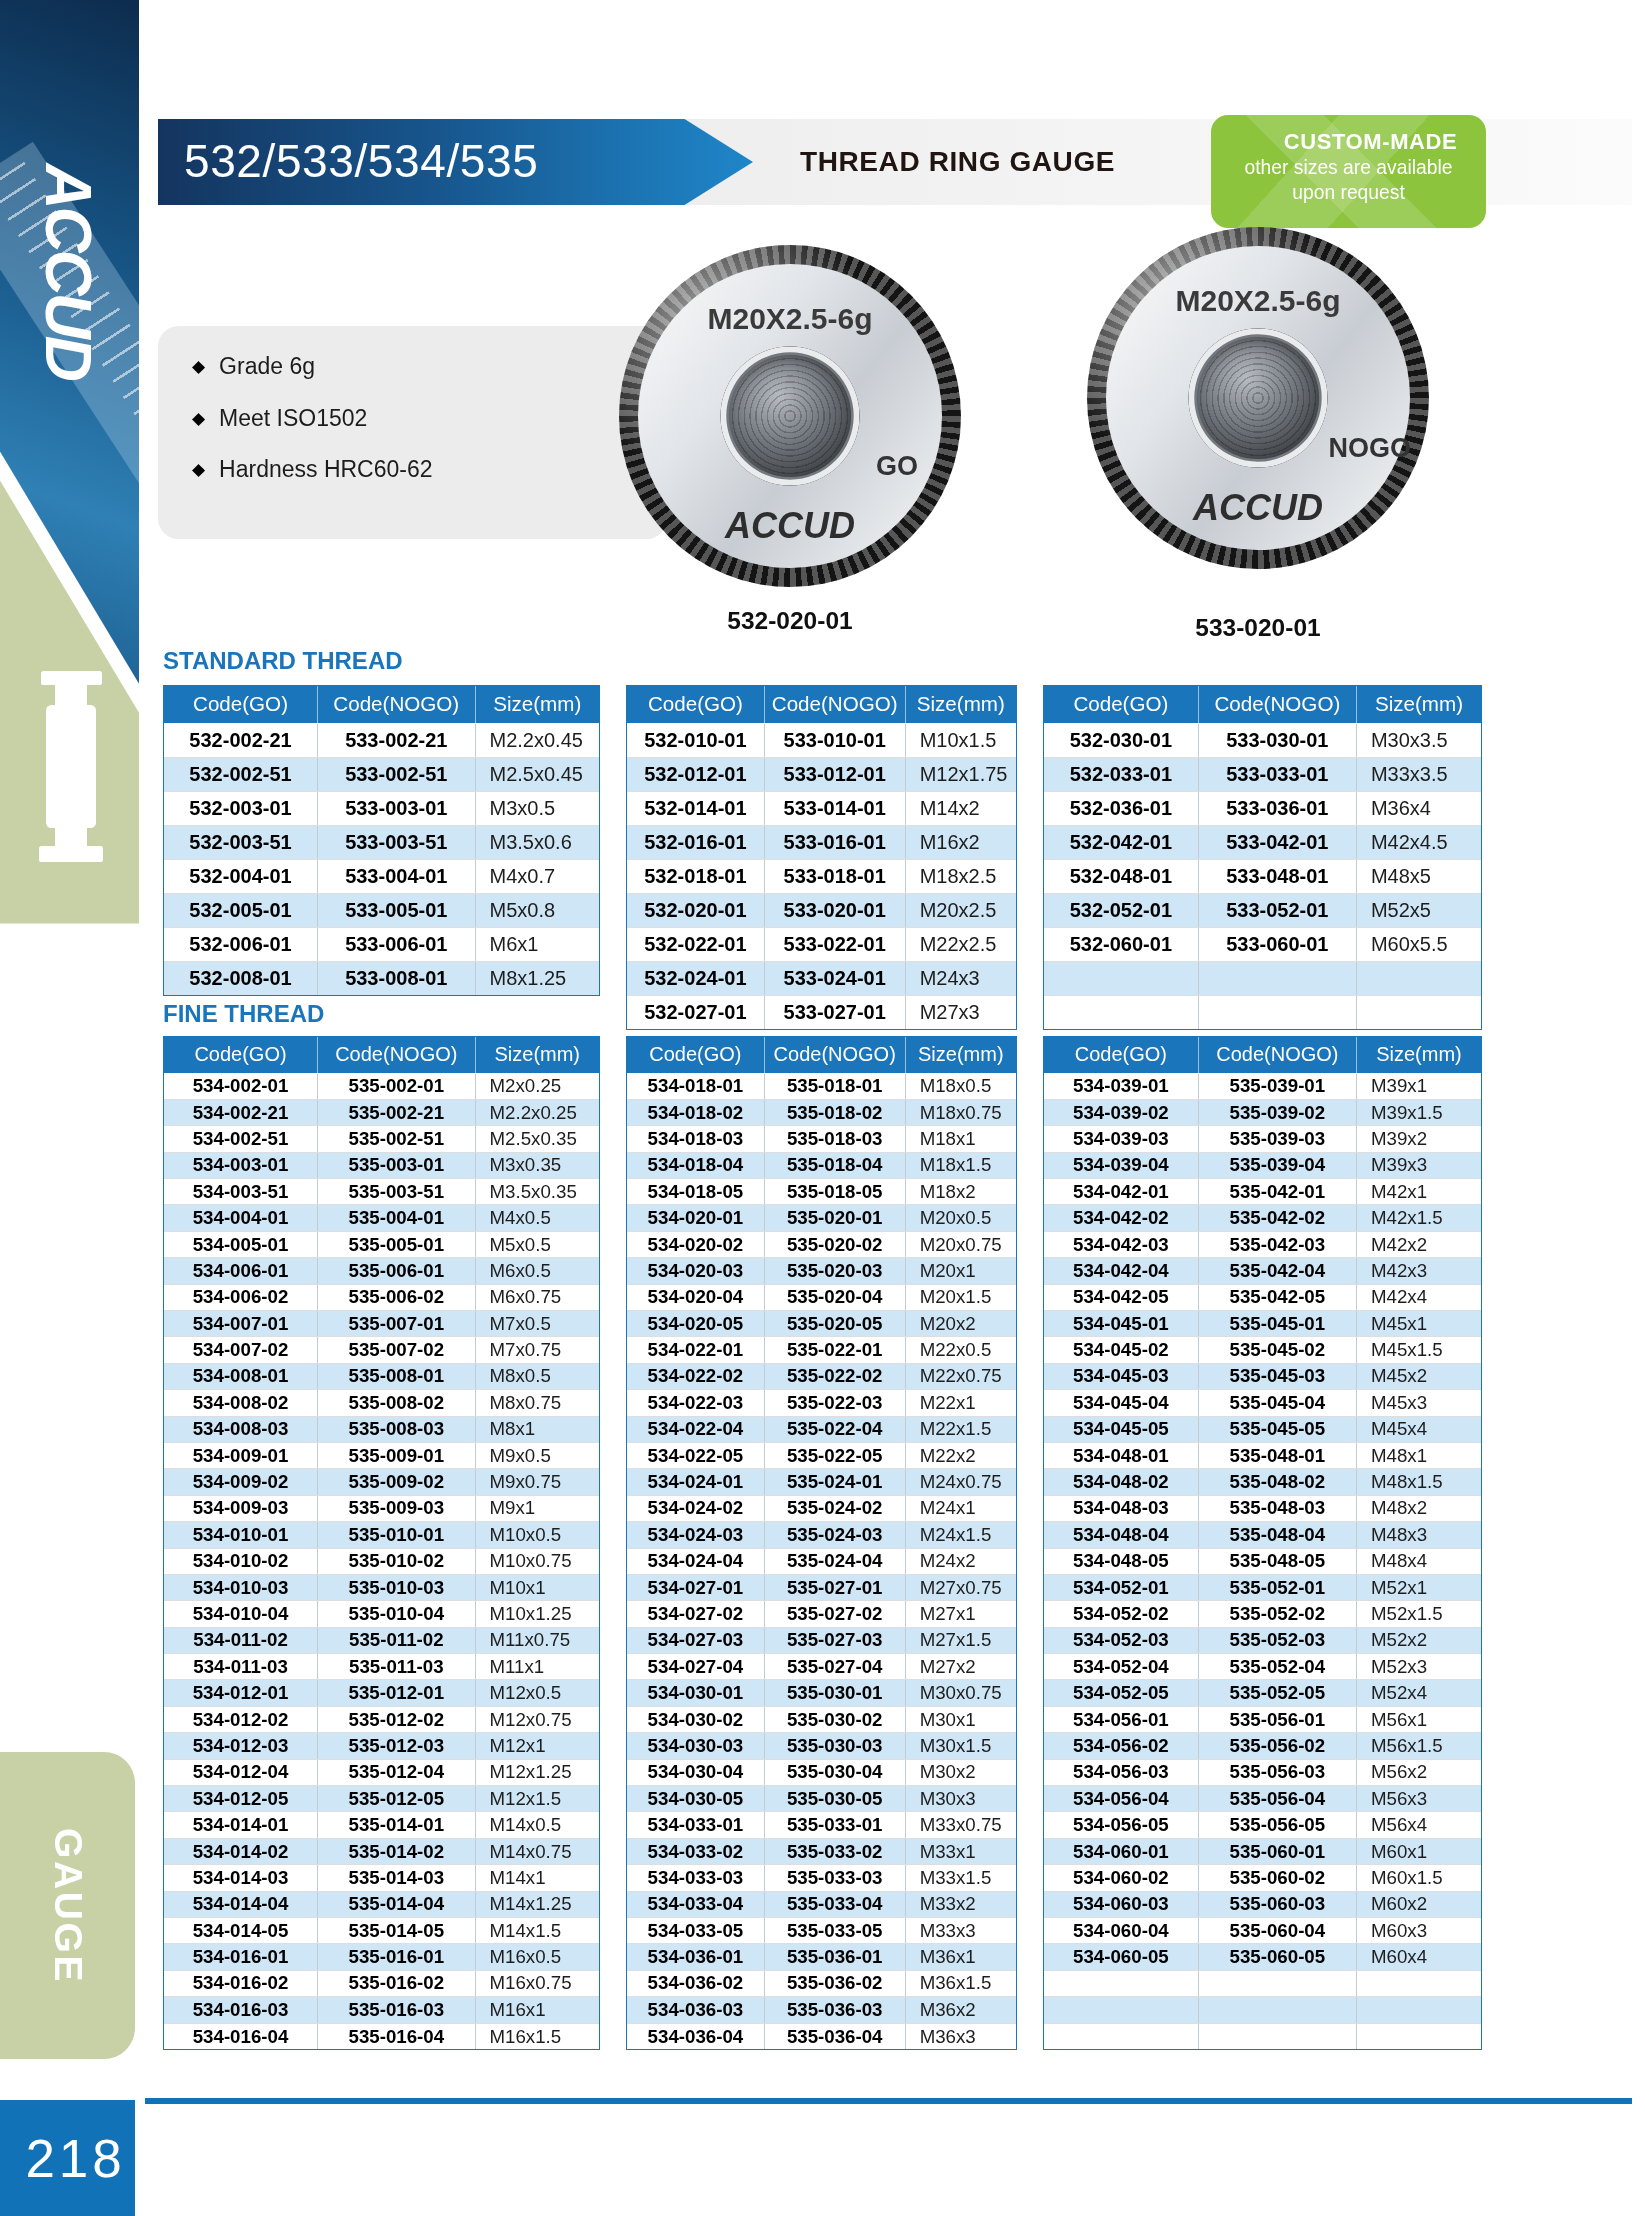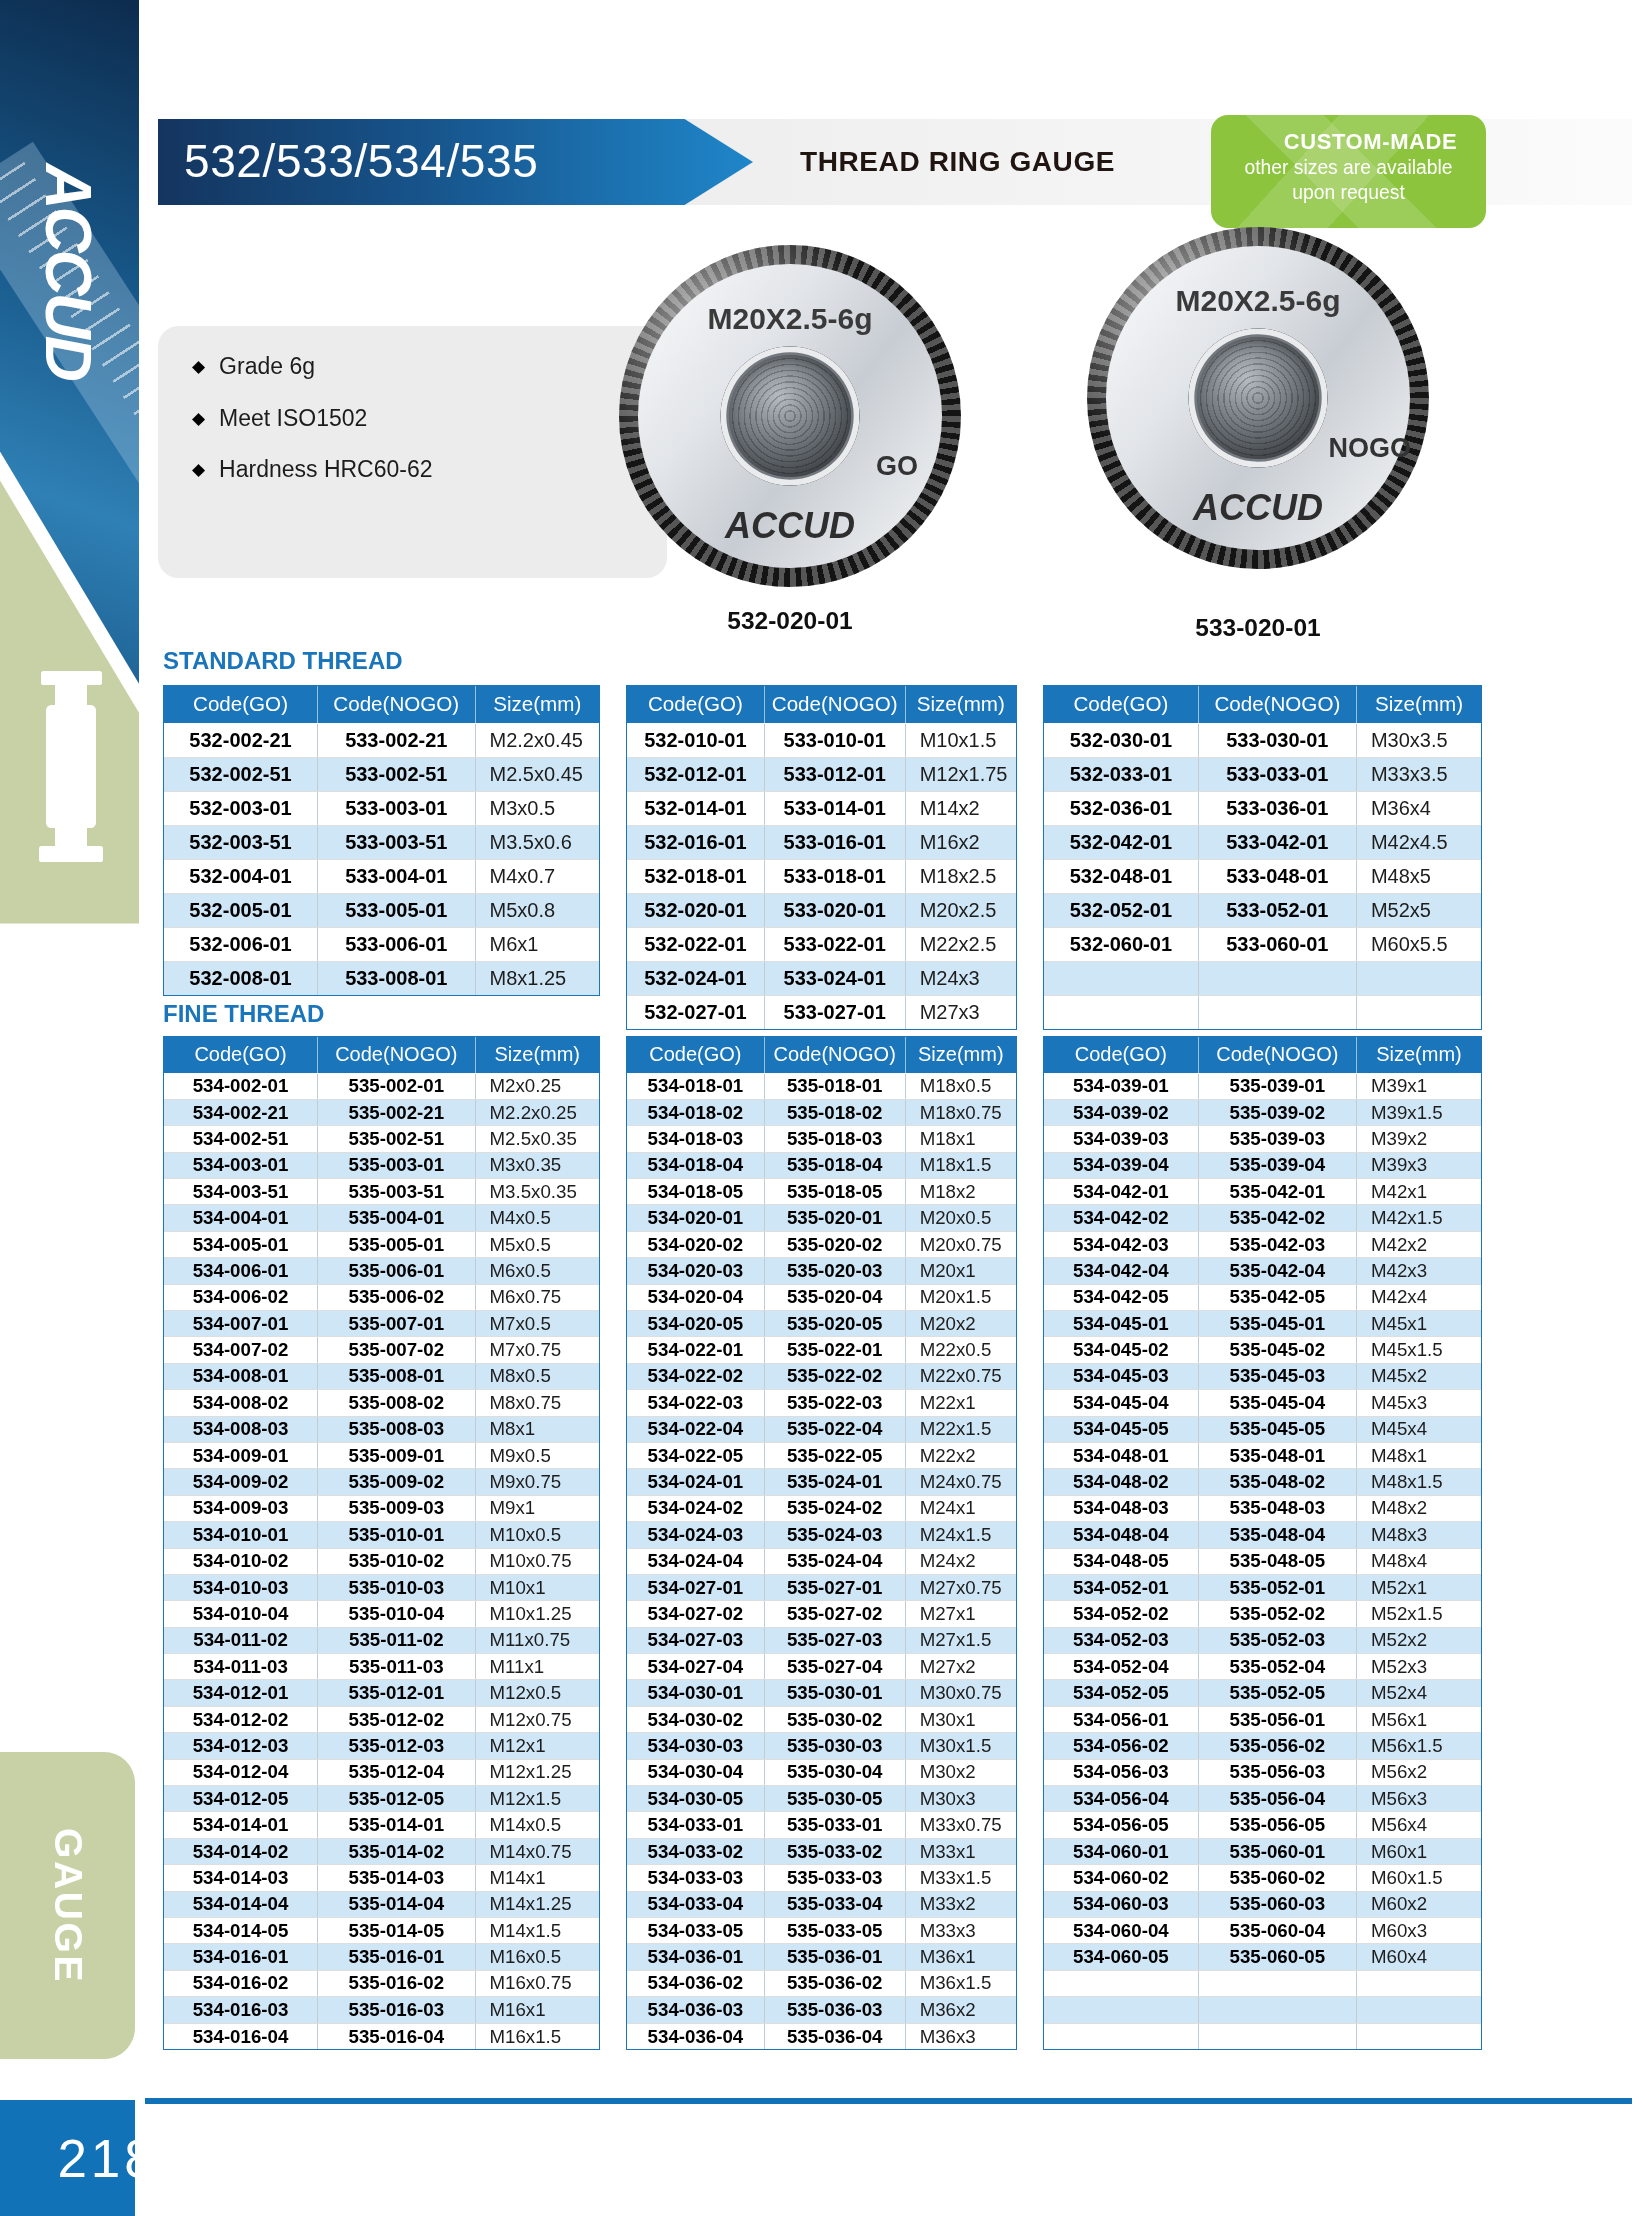--- a/index.html
+++ b/index.html
@@ -26,21 +26,21 @@
   .pi-body{left:46px;top:705px;width:50px;height:123px;border-radius:5.2px;}
   .pi-neck-b{left:55px;top:828px;width:32px;height:18px;}
   .pi-cap-b{left:39px;top:846px;width:64px;height:15.5px;border-radius:2.6px;}
 
   .gauge-tab{position:absolute;left:0;top:1752px;width:135px;height:307px;background:#c8d1a6;
     border-radius:0 31px 31px 0;}
   .gauge-tab span{position:absolute;left:50%;top:50%;transform:translate(-50%,-50%) rotate(90deg);
     color:#fff;font-weight:bold;font-size:39px;letter-spacing:2.6px;white-space:nowrap;}
   .page-number{position:absolute;left:0;top:2100px;width:135px;height:116px;background:#1272b7;}
   .page-number span{position:absolute;left:50%;top:50%;transform:translate(-42%,-50%);
-    color:#fff;font-size:53px;letter-spacing:3.9px;margin-left:32px;}
+    color:#fff;font-size:53px;letter-spacing:3.9px;}
   .footer-line{position:absolute;left:145px;top:2098px;width:1487px;height:5.8px;background:#1272b7;}
 
   
   .gray-banner{position:absolute;left:158px;top:119px;width:1474px;height:86px;
     background:linear-gradient(90deg,#e7e7e7 0%,#f2f2f2 55%,#fbfbfb 100%);}
   .blue-banner{position:absolute;left:158px;top:119px;width:595px;height:86px;
     background:linear-gradient(90deg,#14355f 0%,#17548b 45%,#1f86c9 100%);
     clip-path:polygon(0 0,88.5% 0,100% 50%,88.5% 100%,0 100%);}
   .blue-banner span{position:absolute;left:26px;top:50%;transform:translateY(-52%);
     color:#fff;font-weight:normal;font-size:46px;letter-spacing:0.6px;}
@@ -48,21 +48,21 @@
     font-size:28px;font-weight:bold;color:#201511;letter-spacing:0.6px;}
   .badge{position:absolute;left:1211px;top:115px;width:275px;height:113px;background:#8cc43e;
     border-radius:17px;overflow:hidden;text-align:center;color:#fff;}
   .badge::before{content:'';position:absolute;inset:0;
     background:linear-gradient(45deg,transparent 38%,rgba(255,255,255,.14) 38% 58%,transparent 58%),
                linear-gradient(-48deg,transparent 42%,rgba(255,255,255,.14) 42% 66%,transparent 66%);}
   .badge-title{position:relative;margin-top:14px;font-weight:bold;font-size:22px;letter-spacing:0.6px;padding-left:44px;}
   .badge-sub{position:relative;font-size:19.3px;line-height:25px;}
 
   
-  .features{position:absolute;left:158px;top:326px;width:509px;height:252px;background:#ececec;border-radius:20.6px;}
+  .features{position:absolute;left:158px;top:326px;width:509px;height:213px;background:#ececec;border-radius:20.6px;}
   .feature{position:absolute;left:34px;font-size:23px;color:#1c1c1c;white-space:nowrap;}
   .feature .dia{font-size:17px;margin-right:14px;vertical-align:1.9px;color:#000;}
   .f0{top:27px}.f1{top:79px}.f2{top:130px}
 
   
   .fig{position:absolute;width:342px;height:342px;}
   .fig-go{left:619px;top:245px;}
   .fig-nogo{left:1087px;top:227px;}
   .rim{position:absolute;inset:0;border-radius:50%;
     background:repeating-conic-gradient(#141414 0deg 2deg,#565656 2deg 4deg);}

